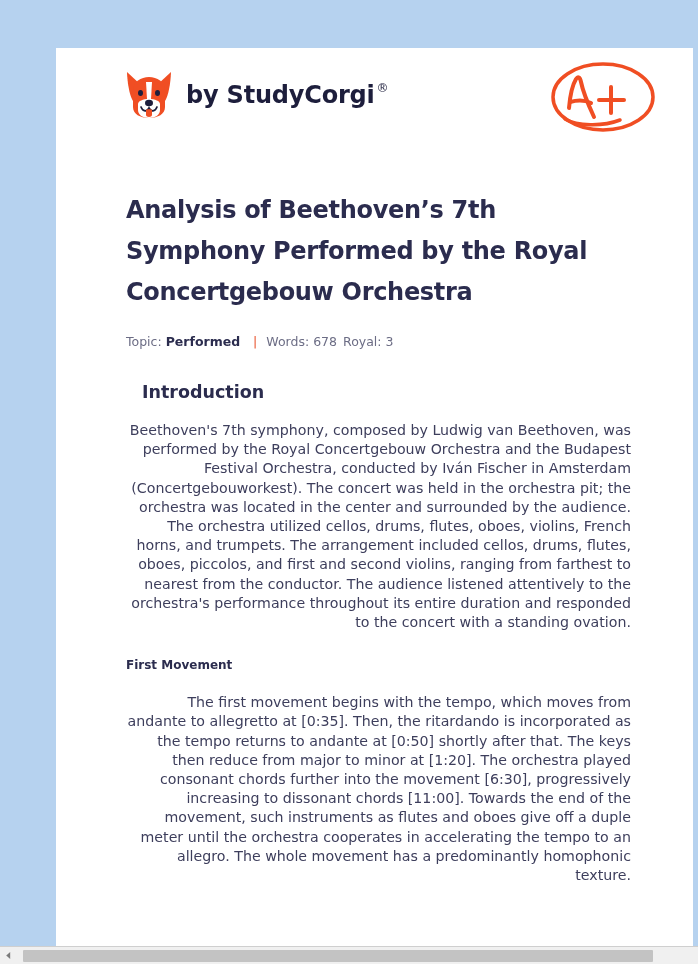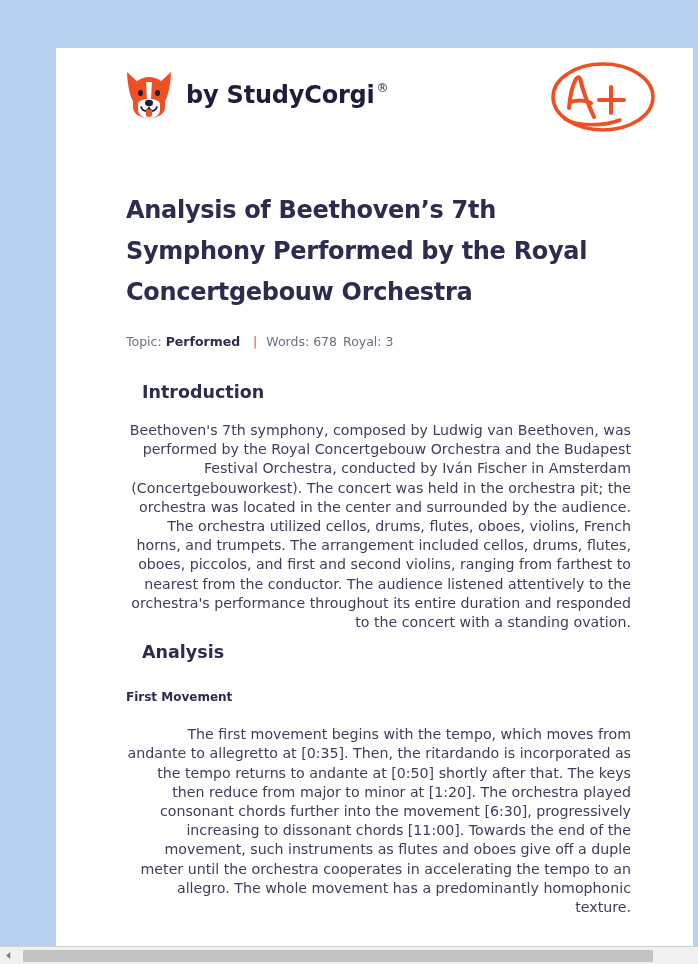--- a/index.html
+++ b/index.html
@@ -236,21 +236,20 @@
       <h1 class="doc-title">Analysis of Beethoven’s 7th Symphony Performed by the Royal Concertgebouw Orchestra</h1>
 
       <div class="meta-line"><span>Topic:</span>
         <span class="meta-strong">Performed</span><span class="meta-sep">|</span><span>Words:</span>
         <span>678</span><span class="meta-gap"></span><span>Royal:</span>
         <span>3</span></div>
 
       <h2 class="sec-head">Introduction</h2>
       <p class="para">Beethoven's 7th symphony, composed by Ludwig van Beethoven, was performed by the Royal Concertgebouw Orchestra and the Budapest Festival Orchestra, conducted by Iván Fischer in Amsterdam (Concertgebouworkest). The concert was held in the orchestra pit; the orchestra was located in the center and surrounded by the audience. The orchestra utilized cellos, drums, flutes, oboes, violins, French horns, and trumpets. The arrangement included cellos, drums, flutes, oboes, piccolos, and first and second violins, ranging from farthest to nearest from the conductor. The audience listened attentively to the orchestra's performance throughout its entire duration and responded to the concert with a standing ovation.</p>
 
-      <h2 class="sec-head tight">Analysis</h2>
 
       <h3 class="sub-head">First Movement</h3>
       <p class="para">The first movement begins with the tempo, which moves from andante to allegretto at [0:35]. Then, the ritardando is incorporated as the tempo returns to andante at [0:50] shortly after that. The keys then reduce from major to minor at [1:20]. The orchestra played consonant chords further into the movement [6:30], progressively increasing to dissonant chords [11:00]. Towards the end of the movement, such instruments as flutes and oboes give off a duple meter until the orchestra cooperates in accelerating the tempo to an allegro. The whole movement has a predominantly homophonic texture.</p>
 
     </div>
   </div>
 
   <div class="h-scrollbar">
     <div class="scroll-arrow">
       <svg width="9" height="9" viewBox="0 0 9 9">

